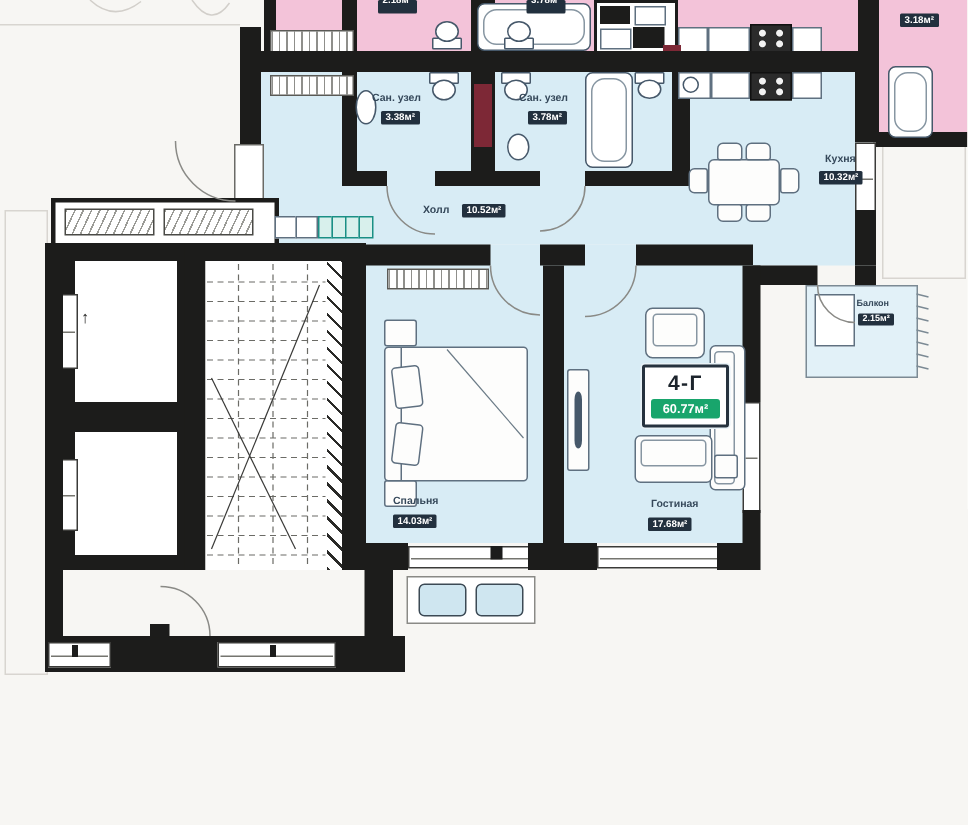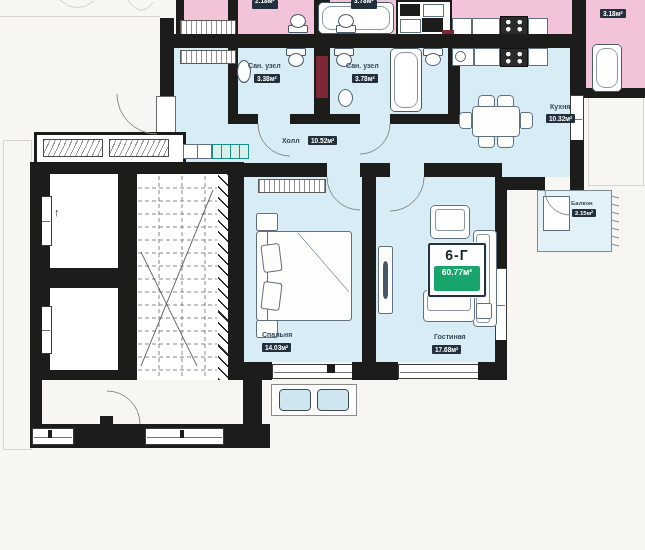--- a/index.html
+++ b/index.html
@@ -36,21 +36,21 @@
       radial-gradient(circle at 28% 30%,#f2f2f2 2px,transparent 2.6px),
       radial-gradient(circle at 72% 30%,#f2f2f2 2px,transparent 2.6px),
       radial-gradient(circle at 28% 72%,#f2f2f2 2px,transparent 2.6px),
       radial-gradient(circle at 72% 72%,#f2f2f2 2px,transparent 2.6px);}
   .rname{position:absolute;font-size:7px;font-weight:bold;color:#35485a;white-space:nowrap;}
   .badge{position:absolute;font-size:6.5px;font-weight:bold;color:#fff;background:var(--badge_bg,#22303e);padding:1px 3px;border-radius:1px;white-space:nowrap;}
   .cut{overflow:hidden;height:8px;padding-top:0;}
   .cut span{display:block;margin-top:-3px;}
   .unit-badge{position:absolute;background:#fff;border:2px solid #26323e;border-radius:2px;padding:3px 4px 4px;text-align:center;box-shadow:0 0 0 1px #e8f2f7;}
   .unit-id{font-weight:bold;font-size:14px;color:#1c242c;letter-spacing:1px;line-height:15px;}
-  .unit-area{margin-top:3px;background:var(--unit_green,#18a56c);color:#fff;font-size:8.5px;font-weight:bold;padding:1px 4px 14px;border-radius:2px;}
+  .unit-area{margin-top:3px;background:var(--unit_green,#18a56c);color:#fff;font-size:8.5px;font-weight:bold;padding:1px 4px 2px;border-radius:2px;}
   .arrow{position:absolute;font-size:11px;color:#1c1c1b;font-weight:bold;}
   .acunit{position:absolute;background:#cfe6f0;border:1px solid #3c4a55;border-radius:4px;}
   .doorleaf{position:absolute;background:#fff;border:1px solid #6a6a66;}
 </style>
 </head>
 <body>
 
 <div id="canvas">
 
   <div class="faint" style="left:3px;top:140px;width:27px;height:308px;"></div>
@@ -289,17 +289,17 @@
   <div class="rname" style="left:571px;top:200px;font-size:6px;">Балкон</div>
   <div class="badge" style="left:572px;top:209px;font-size:6px;">2.15м²</div>
 
   <div class="rname" style="left:262px;top:331px;">Спальня</div>
   <div class="badge" style="left:262px;top:343px;">14.03м²</div>
 
   <div class="rname" style="left:434px;top:333px;">Гостиная</div>
   <div class="badge" style="left:432px;top:345px;">17.68м²</div>
 
   <div class="unit-badge" style="left:428px;top:243px;width:46px;">
-    <div class="unit-id">6-Г</div>
+    <div class="unit-id">4-Г</div>
     <div class="unit-area">60.77м²</div>
   </div>
 
 </div>
 
 </body></html>

